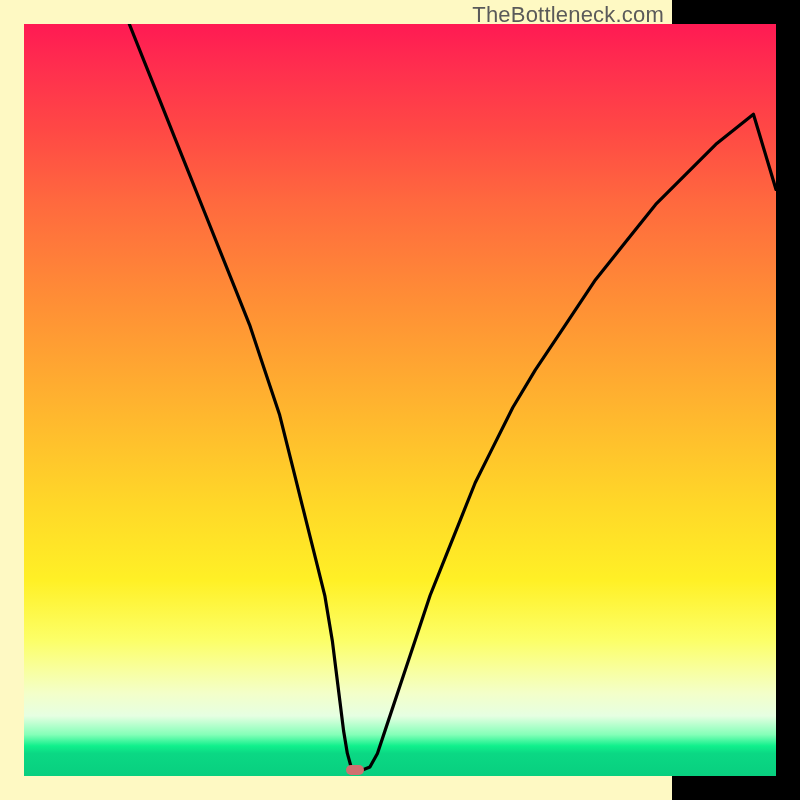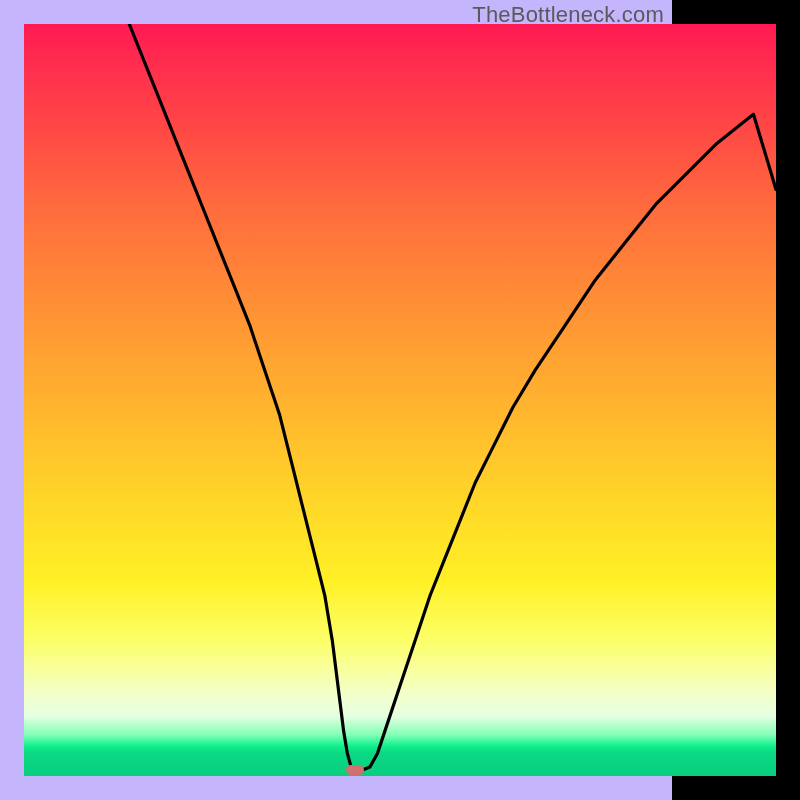--- a/index.html
+++ b/index.html
@@ -10,21 +10,21 @@
     background: #000;
     overflow: hidden;
     font-family: Arial, Helvetica, sans-serif;
   }
   .frame {
     position: absolute;
     top: 0;
     left: 0;
     width: 672px;
     height: 800px;
-    background: #c4b5fd;
+    background: #fef9c3;
   }
   .plot {
     position: absolute;
     top: 24px;
     left: 24px;
     width: 752px;
     height: 752px;
     background: linear-gradient(
       to bottom,
       #ff1a53 0%,

